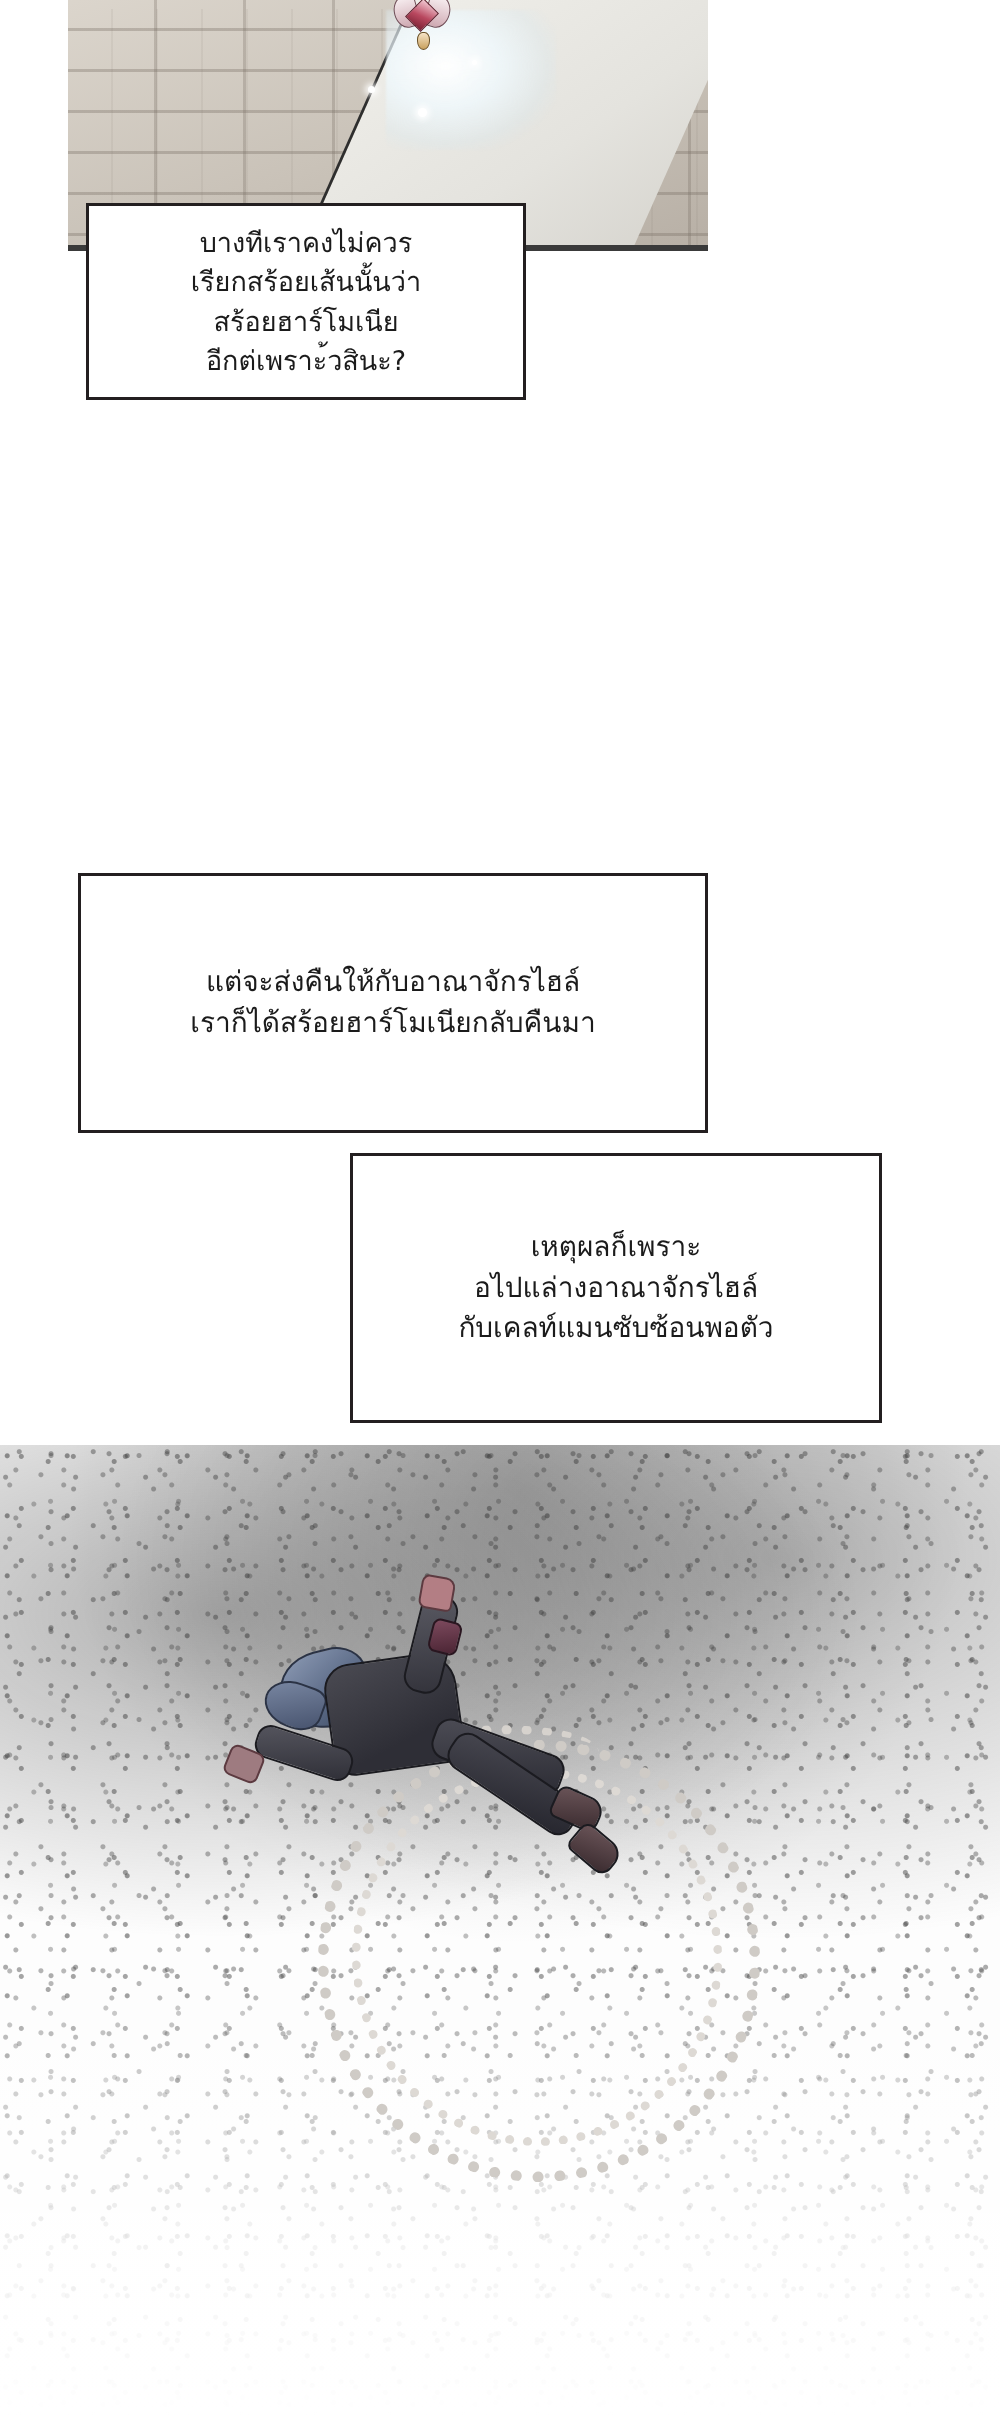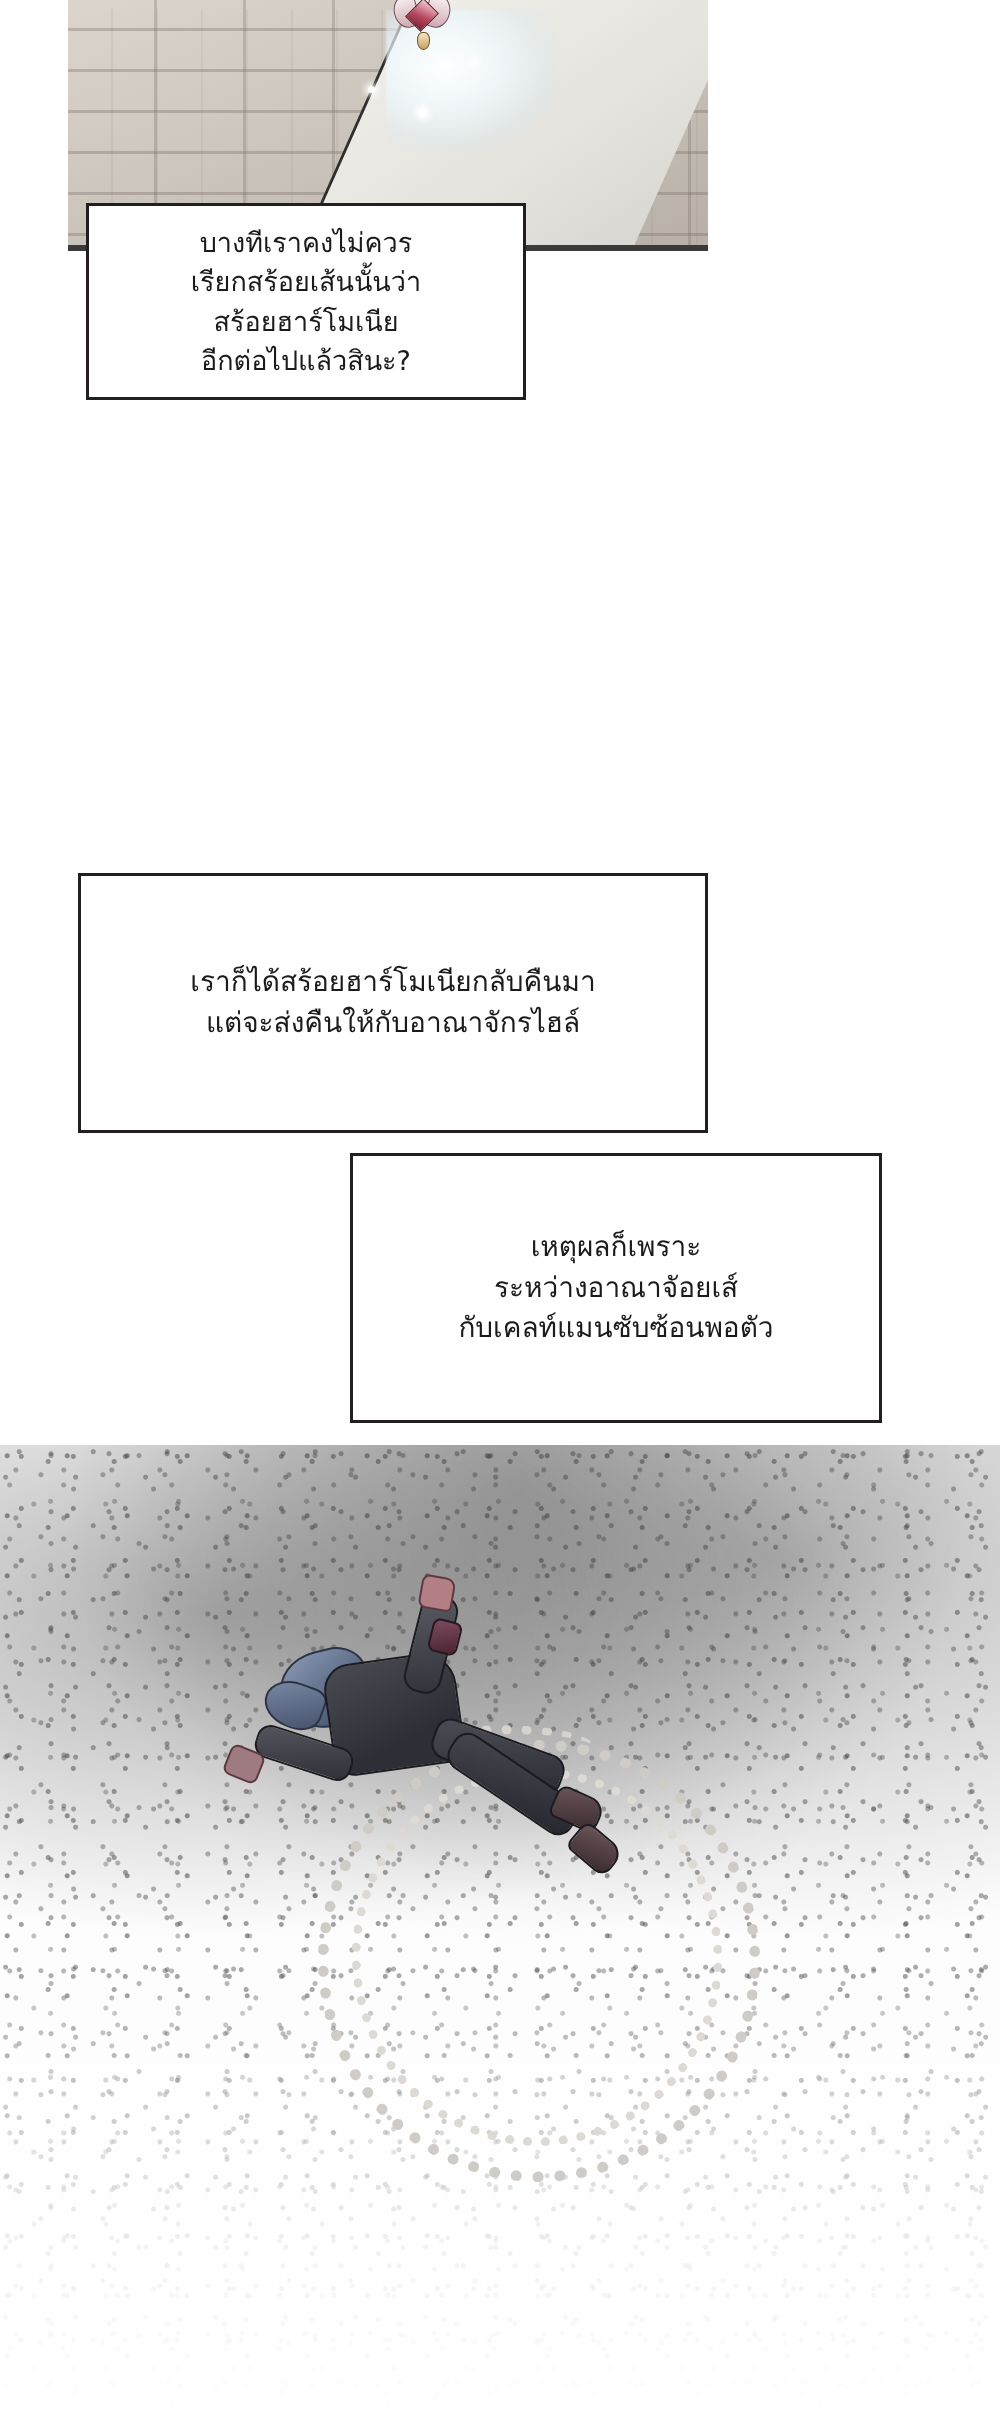--- a/index.html
+++ b/index.html
@@ -353,35 +353,35 @@
     <div class="spark" style="left:300px; top:96px; width:7px; height:7px;"></div>
     <div class="spark" style="left:404px; top:70px; width:5px; height:5px;"></div>
     <div class="spark" style="left:350px; top:118px; width:9px; height:9px;"></div>
   </div>
 
   <div class="bubble" id="bubble-1">
     <div class="lines">
       <span>บางทีเราคงไม่ควร</span>
       <span>เรียกสร้อยเส้นนั้นว่า</span>
       <span>สร้อยฮาร์โมเนีย</span>
-      <span>อีกต่อไปแล้วสินะ?</span>
+      <span>อีกต่เพราะ้วสินะ?</span>
     </div>
   </div>
 
   <div class="bubble" id="bubble-2">
     <div class="lines">
+      <span>แต่จะส่งคืนให้กับอาณาจักรไฮล์</span>
       <span>เราก็ได้สร้อยฮาร์โมเนียกลับคืนมา</span>
-      <span>แต่จะส่งคืนให้กับอาณาจักรไฮล์</span>
     </div>
   </div>
 
   <div class="bubble" id="bubble-3">
     <div class="lines">
       <span>เหตุผลก็เพราะ</span>
-      <span>ระหว่างอาณาจัอยเส์</span>
+      <span>อไปแล่างอาณาจักรไฮล์</span>
       <span>กับเคลท์แมนซับซ้อนพอตัว</span>
     </div>
   </div>
 
   <div class="panel-bottom">
     <div class="grit"></div>
     <div class="grit-dark"></div>
     <div class="grit-fade"></div>
   </div>
 

